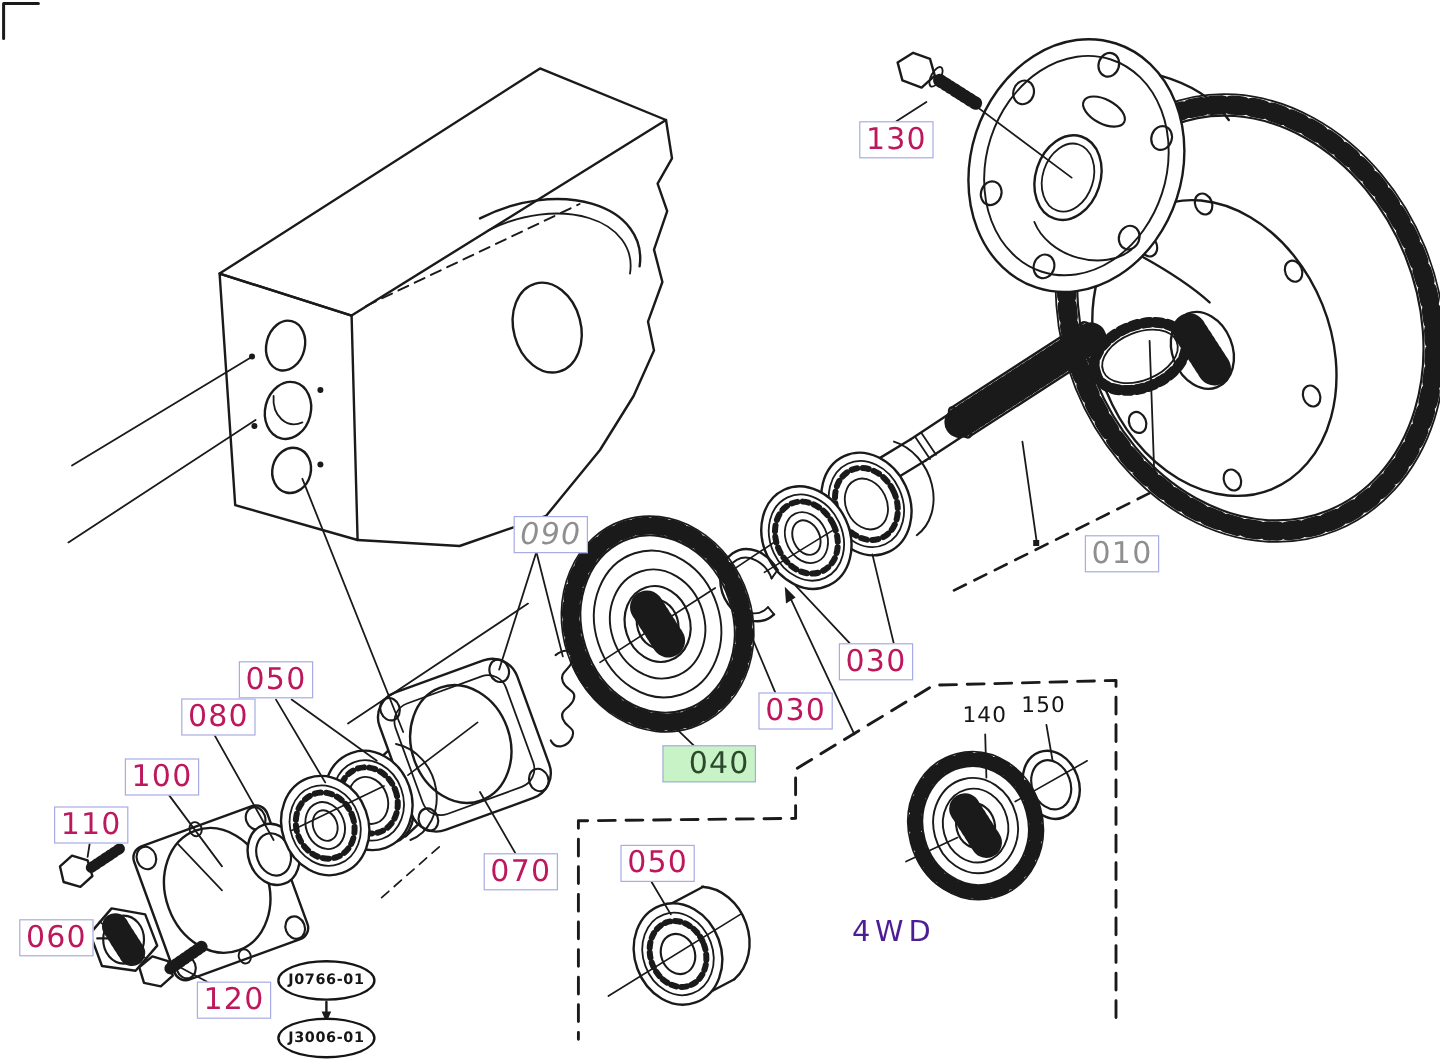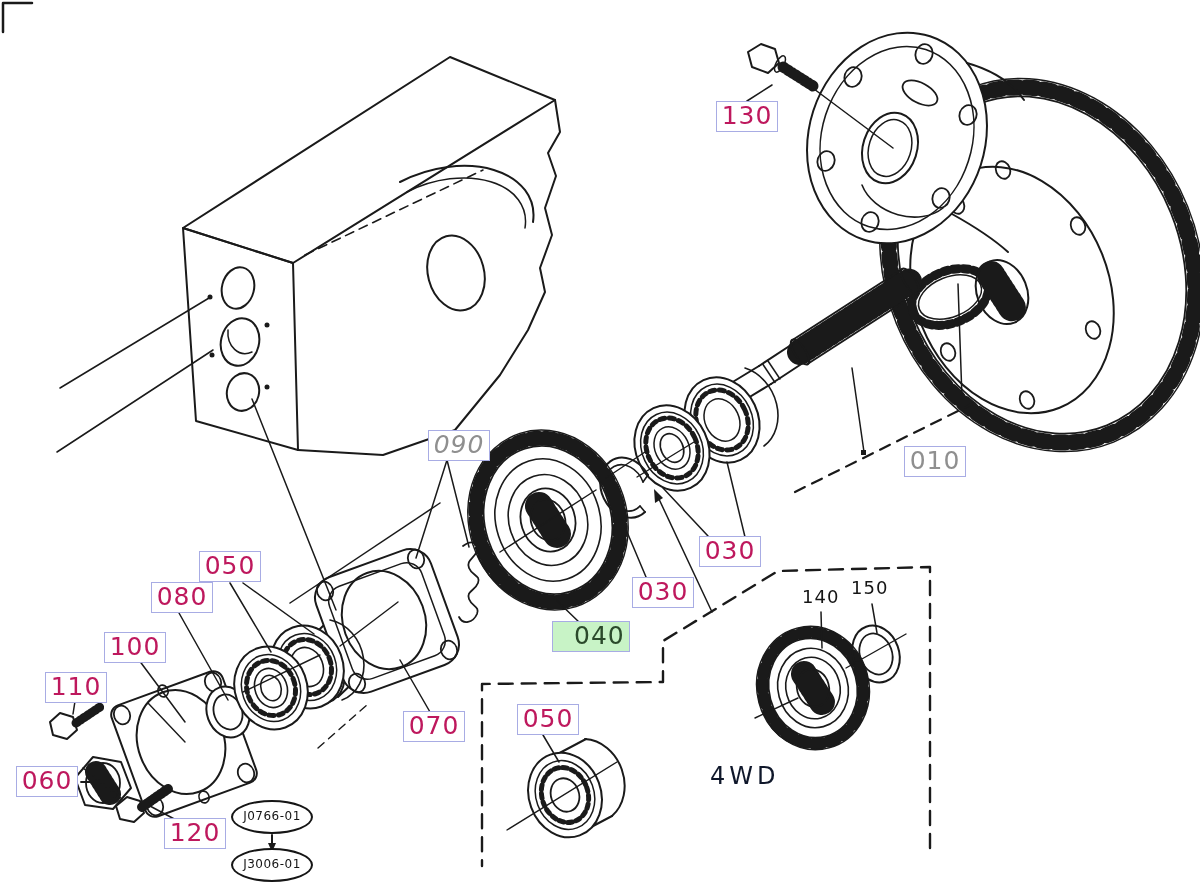--- a/index.html
+++ b/index.html
@@ -14,26 +14,26 @@
     border:1.5px solid #a8ace4;background:#ffffff;
     color:#be185d;font-size:25px;line-height:27px;font-weight:normal;
     text-align:center;letter-spacing:1px;cursor:pointer;
   }
   .callout.muted{color:#8f8f8f;}
   .callout.highlight{background:#c8f3c6;color:#2b4a2b;}
   .part-num{
     position:absolute;color:#151515;font-size:18px;letter-spacing:1px;
   }
   .section-label{
-    position:absolute;color:#0f172a;font-size:24px;letter-spacing:4px;
+    position:absolute;color:#4c1d95;font-size:24px;letter-spacing:4px;
   }
   .stamp{
     position:absolute;box-sizing:border-box;width:82px;height:34px;
     border:2.5px solid #151515;border-radius:50%;background:#fff;
-    font-size:12px;font-weight:normal;line-height:29px;text-align:center;
+    font-size:12px;font-weight:bold;line-height:29px;text-align:center;
     color:#151515;letter-spacing:0.5px;
   }
 </style>
 </head>
 <body>
 
 <div class="stage">
 
 <svg width="1200" height="884" viewBox="0 0 1200 884" xmlns="http://www.w3.org/2000/svg">
   <defs>

